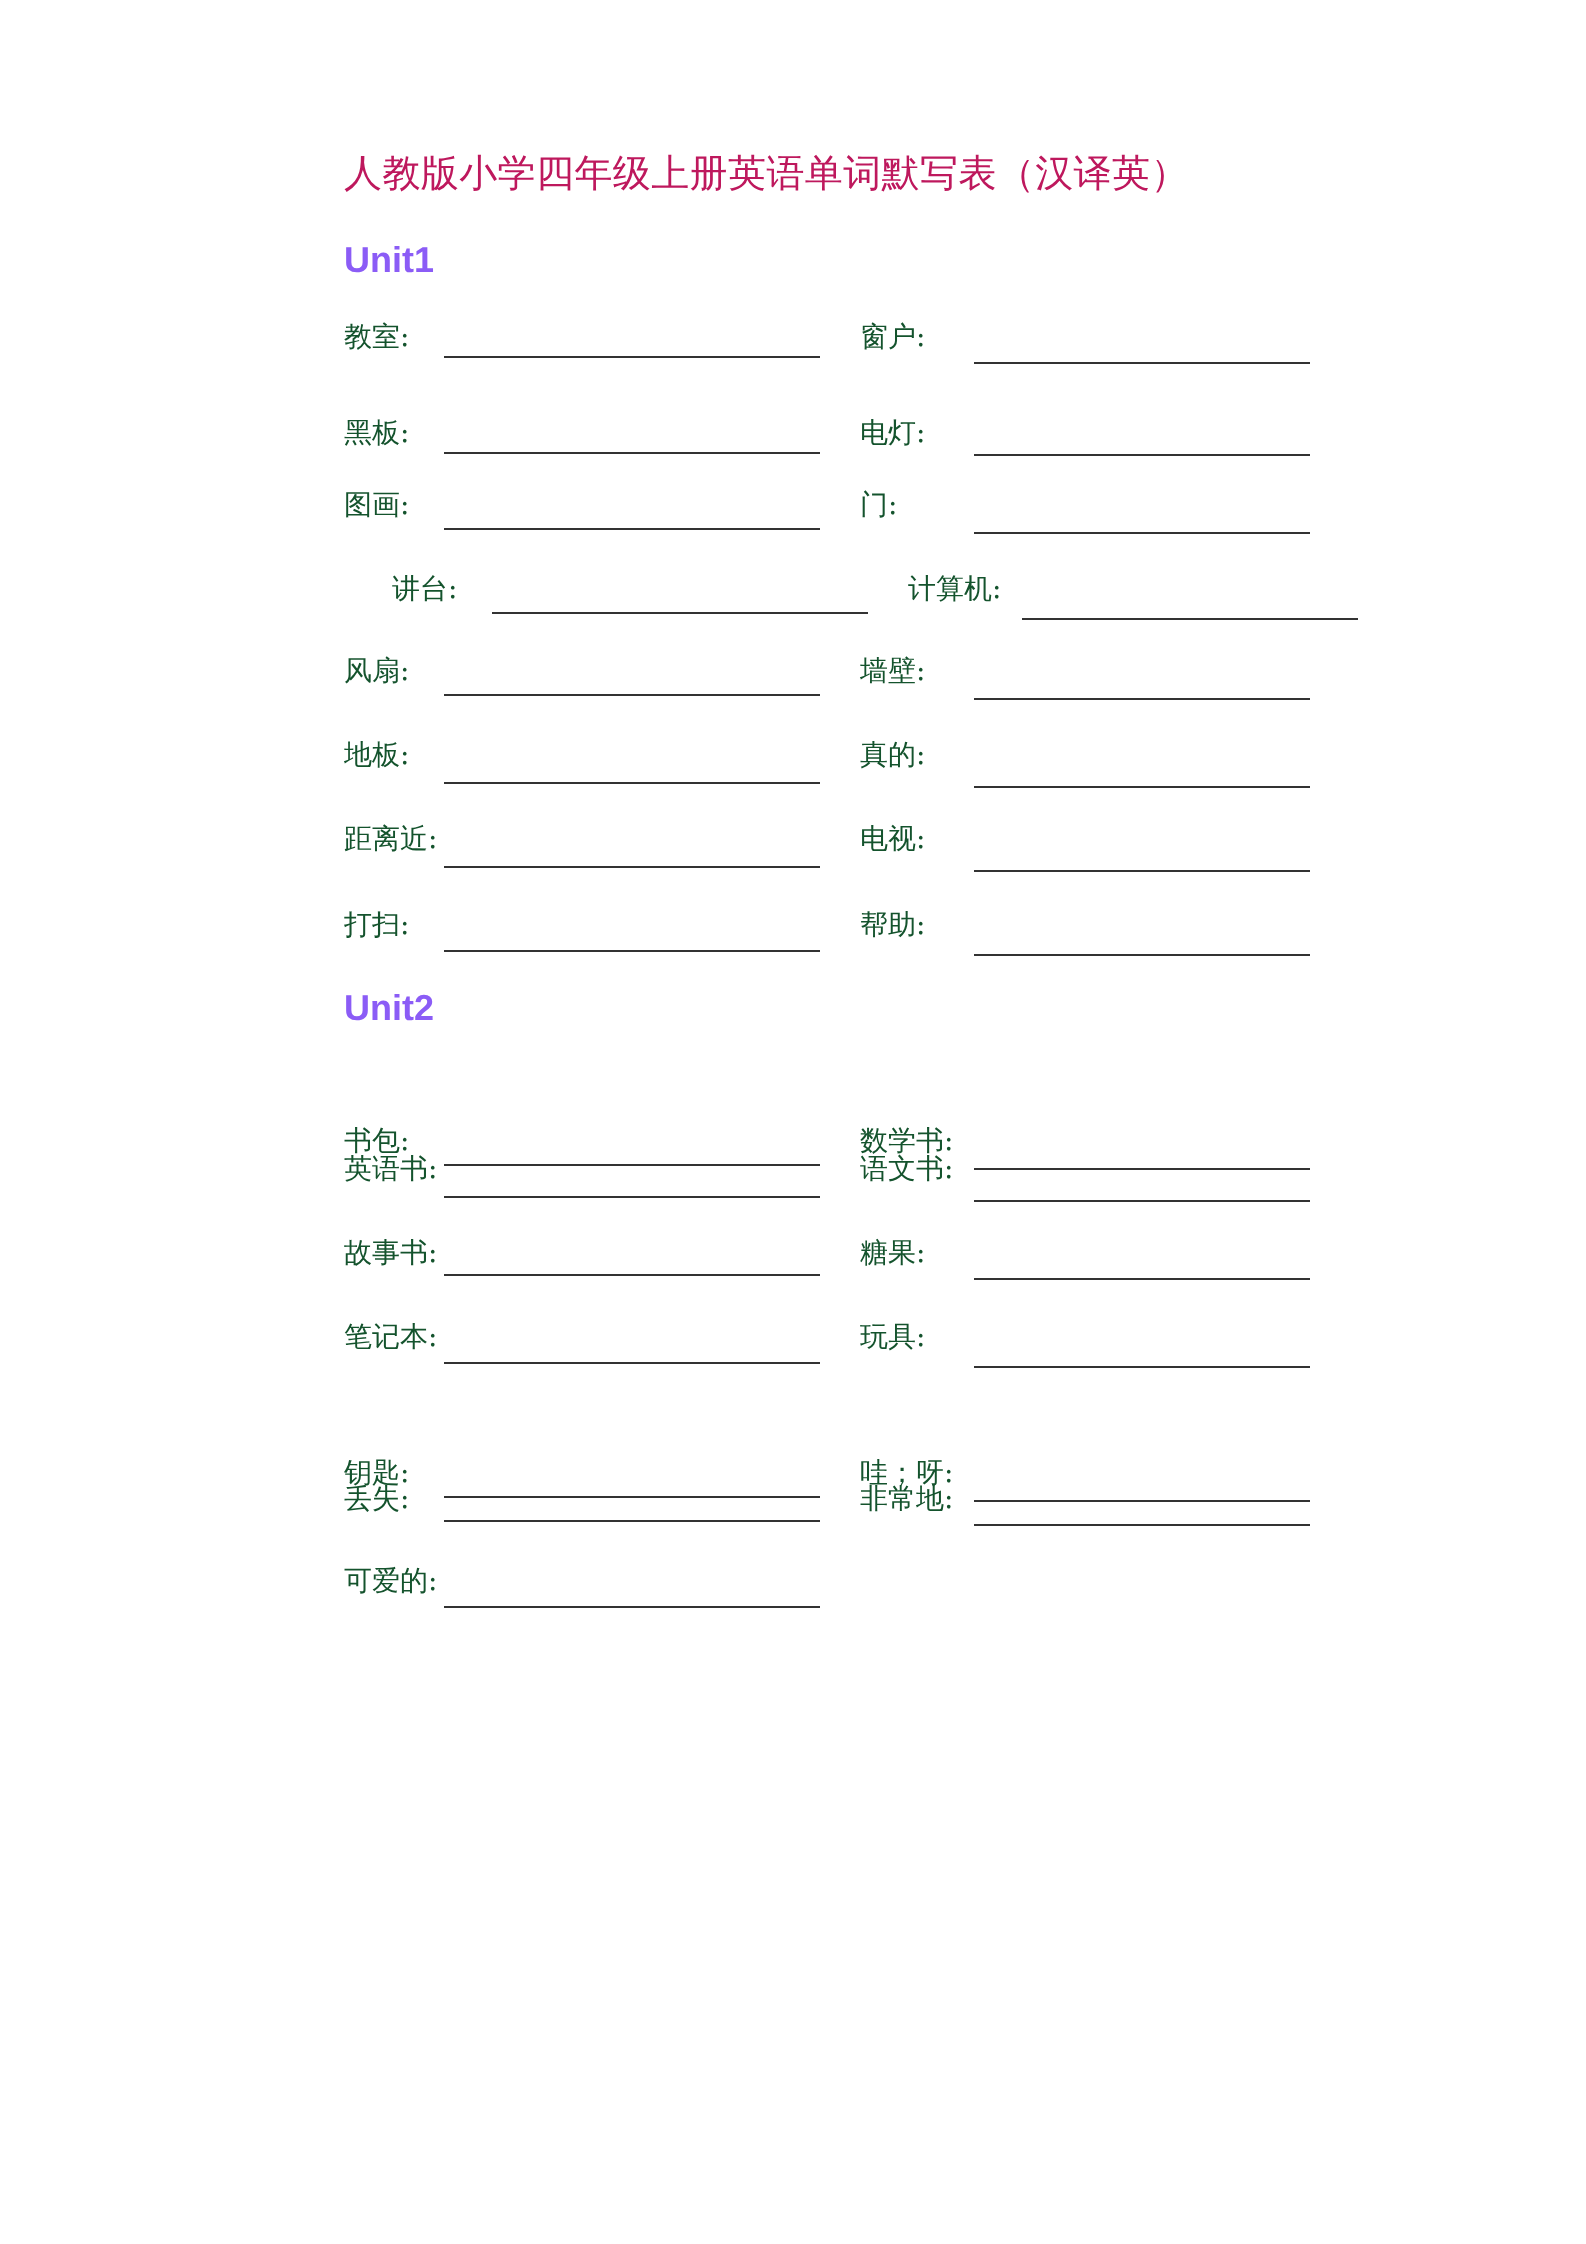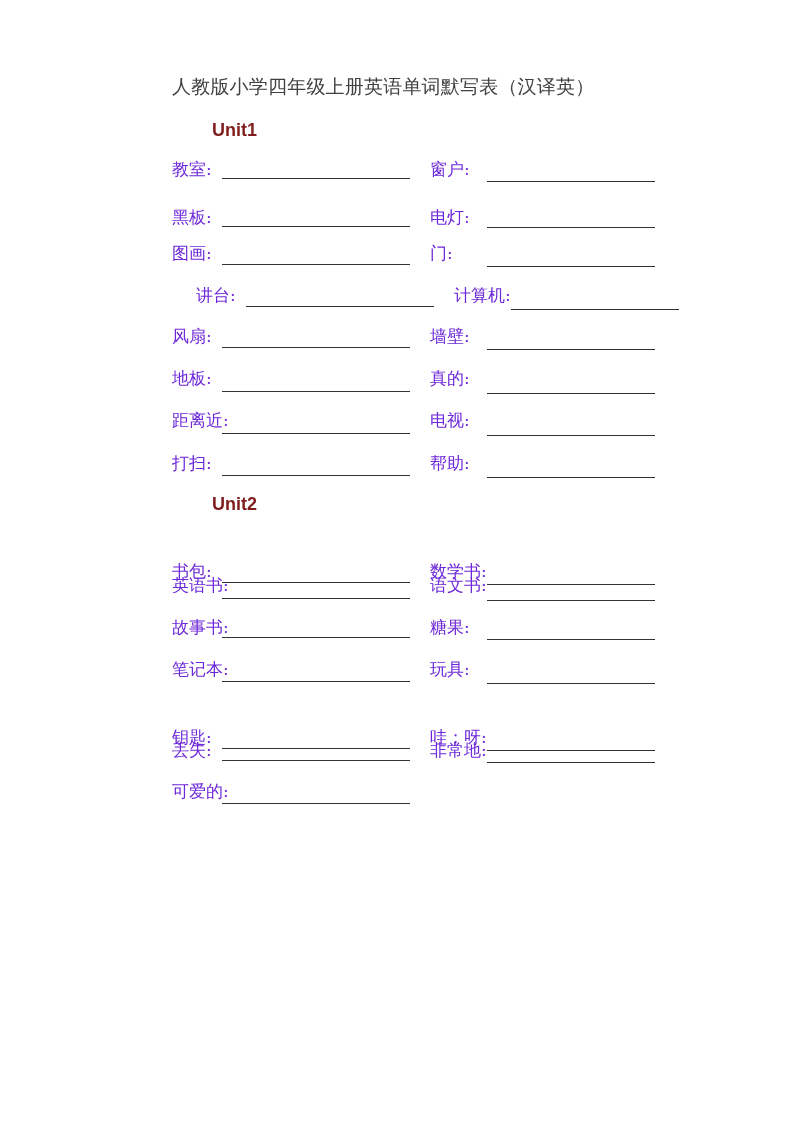--- a/index.html
+++ b/index.html
@@ -1,21 +1,21 @@
 <!DOCTYPE html>
 <html><head>
 <meta charset="utf-8">
 <style>
   html, body { margin:0; padding:0; background:#ffffff; }
   body { width:793px; height:1122px; position:relative; overflow:hidden;
          font-family:"DejaVu Serif", "Liberation Serif", serif; color:#3a3a3a; }
-  .title { position:absolute; left:172px; top:74px; font-size:19px; color:#404040; white-space:nowrap; letter-spacing:0.2px; }
-  .unit { position:absolute; left:172px; font-family:"Liberation Sans", sans-serif; font-weight:bold; font-size:18px; color:#7f1d1d;margin-left:40px; }
+  .title { position:absolute; left:172px; top:74px; font-size:19px; color:#be185d; white-space:nowrap; letter-spacing:0.2px; }
+  .unit { position:absolute; left:172px; font-family:"Liberation Sans", sans-serif; font-weight:bold; font-size:18px; color:#8b5cf6; }
   .row { position:absolute; left:0; width:793px; height:30px; }
-  .label { position:absolute; font-size:17px; color:#6d28d9; white-space:nowrap; line-height:22px; }
+  .label { position:absolute; font-size:14px; color:#14532d; white-space:nowrap; line-height:22px; }
   .line { position:absolute; height:0; border-bottom:1.3px solid #333; }
   .l-label { left:172px; }
   .r-label { left:430px; }
   .l-line { left:222px; width:188px; }
   .r-line { left:487px; width:168px; }
 </style>
 </head>
 <body>
 
 <div class="title">人教版小学四年级上册英语单词默写表（汉译英）</div>

